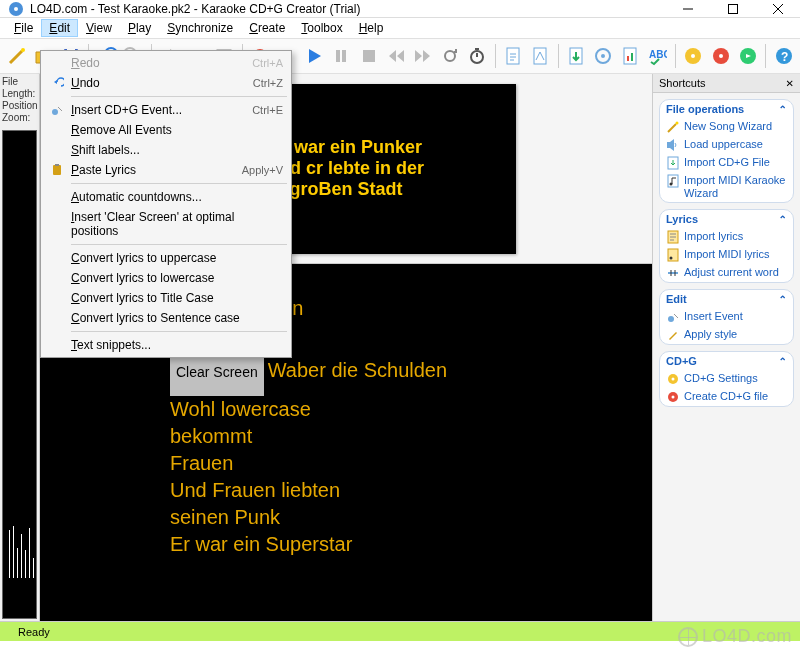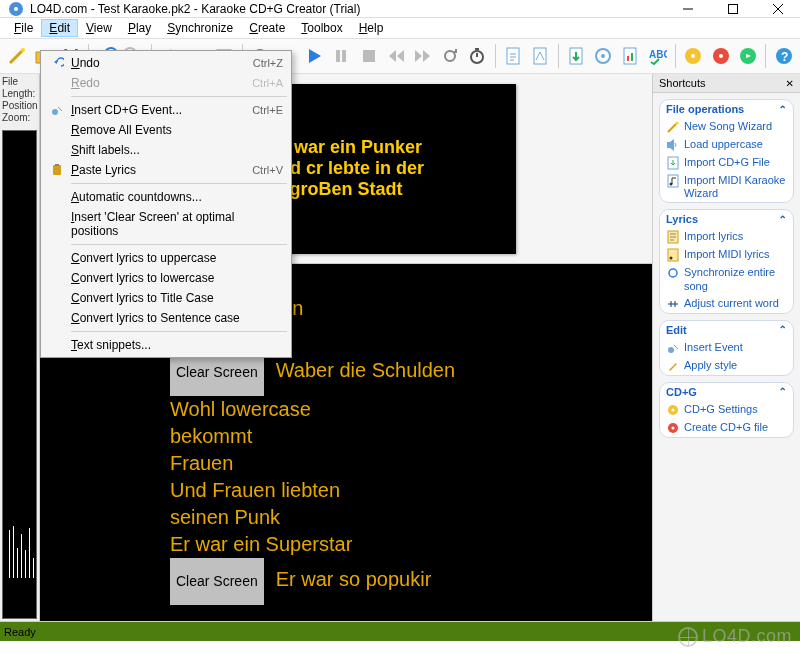--- a/index.html
+++ b/index.html
@@ -137,21 +137,21 @@
   font-size:20px;
   line-height:1.35;
   font-family: Arial, sans-serif;
 }
 .clear-screen-tag {
   display:inline-block;
   background:#c0c0c0;
   color:#000;
   font-size:14px;
   padding:14px 6px;
-  margin-right:12px;
+  margin-right:4px;
   font-family: Arial, sans-serif;
   vertical-align:baseline;
 }
 
 .right-panel {
   width:148px;
   background:#f4f4f4;
   border-left:1px solid #ccc;
   display:flex;
   flex-direction:column;
@@ -192,26 +192,26 @@
   font-size:11px;
   line-height:1.2;
   cursor:pointer;
 }
 .group-item .gi-icon { width:14px; height:14px; flex-shrink:0; display:flex;align-items:center;justify-content:center;}
 .group-item .gi-label { flex:1; }
 
 
 .statusbar {
   height:20px;
-  background:#4d7c0f;
+  background:#bef264;
   border-top:1px solid #ccc;
   font-size:11px;
   display:flex;
   align-items:center;
-  padding:0 4px;
+  padding:0 18px;
 }
 
 
 .dropdown {
   position:absolute;
   top:50px;
   left:40px;
   width:252px;
   background:#f5f5f5;
   border:1px solid #a0a0a0;
@@ -505,21 +505,20 @@
         <div class="lyric-line"><span>Wien</span></div>
         <div class="lyric-line"><span>Und alle waren</span></div>
         <div class="lyric-line"><span>gegen ihn</span></div>
         <div class="lyric-line"><span class="clear-screen-tag">Clear Screen</span><span>Waber die Schulden</span></div>
         <div class="lyric-line"><span>Wohl lowercase</span></div>
         <div class="lyric-line"><span>bekommt</span></div>
         <div class="lyric-line"><span>Frauen</span></div>
         <div class="lyric-line"><span>Und Frauen liebten</span></div>
         <div class="lyric-line"><span>seinen Punk</span></div>
         <div class="lyric-line"><span>Er war ein Superstar</span></div>
-        <div class="lyric-line"><span class="clear-screen-tag">Clear Screen</span><span>Er war so popukir</span></div>
         <div class="lyric-line"></div>
       </div>
   </div>
 
   <div class="right-panel">
     <div class="shortcuts-header">
       <span>Shortcuts</span>
       <span style="font-size:10px;">✕</span>
     </div>
     <div class="shortcuts-body" id="shortcuts-body">
@@ -586,29 +585,20 @@
               <svg width="14" height="14">
                 <rect x="2" y="1" width="10" height="12" fill="#ffe8a0" stroke="#d4a017"></rect>
                 <circle cx="5" cy="10" r="1.5" fill="#333"></circle>
               </svg>
             </span>
             <span class="gi-label">Import MIDI lyrics</span>
           </div>
           <div class="group-item">
             <span class="gi-icon">
               <svg width="14" height="14">
-                <path d="M3 7 a4 4 0 1 1 8 0" fill="none" stroke="#2a7de1" stroke-width="1.5"></path>
-                <path d="M11 7 a4 4 0 1 1 -8 0" fill="none" stroke="#2a7de1" stroke-width="1.5"></path>
-              </svg>
-            </span>
-            <span class="gi-label">Synchronize entire song</span>
-          </div>
-          <div class="group-item">
-            <span class="gi-icon">
-              <svg width="14" height="14">
                 <rect x="2" y="6" width="10" height="2" fill="#6fa8dc"></rect>
                 <path d="M5 4 v6 M9 4 v6" stroke="#333"></path>
               </svg>
             </span>
             <span class="gi-label">Adjust current word</span>
           </div>
         </div>
         <div class="group">
           <div class="group-head">
             <span>Edit</span>
@@ -659,35 +649,35 @@
       </div>
   </div>
 
 </div>
 
 <div class="statusbar">
   <span>Ready</span>
 </div>
 
 <div class="dropdown" id="edit-dropdown">
+    <div class="dd-item disabled">
+      <span class="dd-icon"></span>
+      <span class="dd-label"><u>R</u>edo</span>
+      <span class="dd-accel">Ctrl+A</span>
+    </div>
     <div class="dd-item">
       <span class="dd-icon">
         <svg width="14" height="14">
           <path d="M11 10 A4 4 0 1 0 7 6" fill="none" stroke="#2a7de1" stroke-width="1.5"></path>
           <path d="M4 6 l3 -2 v4 z" fill="#2a7de1"></path>
         </svg>
       </span>
       <span class="dd-label"><u>U</u>ndo</span>
       <span class="dd-accel">Ctrl+Z</span>
     </div>
-    <div class="dd-item disabled">
-      <span class="dd-icon"></span>
-      <span class="dd-label"><u>R</u>edo</span>
-      <span class="dd-accel">Ctrl+A</span>
-    </div>
     <div class="dd-sep"></div>
     <div class="dd-item">
       <span class="dd-icon">
         <svg width="14" height="14">
           <circle cx="5" cy="9" r="3" fill="#6fa8dc"></circle>
           <path d="M8 4 l4 4" stroke="#999"></path>
         </svg>
       </span>
       <span class="dd-label"><u>I</u>nsert CD+G Event...</span>
       <span class="dd-accel">Ctrl+E</span>
@@ -701,21 +691,21 @@
       <span class="dd-label"><u>S</u>hift labels...</span>
     </div>
     <div class="dd-item">
       <span class="dd-icon">
         <svg width="14" height="14">
           <rect x="3" y="2" width="8" height="10" fill="#d4a017" rx="1"></rect>
           <rect x="5" y="1" width="4" height="2" fill="#888"></rect>
         </svg>
       </span>
       <span class="dd-label"><u>P</u>aste Lyrics</span>
-      <span class="dd-accel">Ctrl+V</span>
+      <span class="dd-accel">Apply+V</span>
     </div>
     <div class="dd-sep"></div>
     <div class="dd-item">
       <span class="dd-icon"></span>
       <span class="dd-label"><u>A</u>utomatic countdowns...</span>
     </div>
     <div class="dd-item">
       <span class="dd-icon"></span>
       <span class="dd-label"><u>I</u>nsert 'Clear Screen' at optimal positions</span>
     </div>

